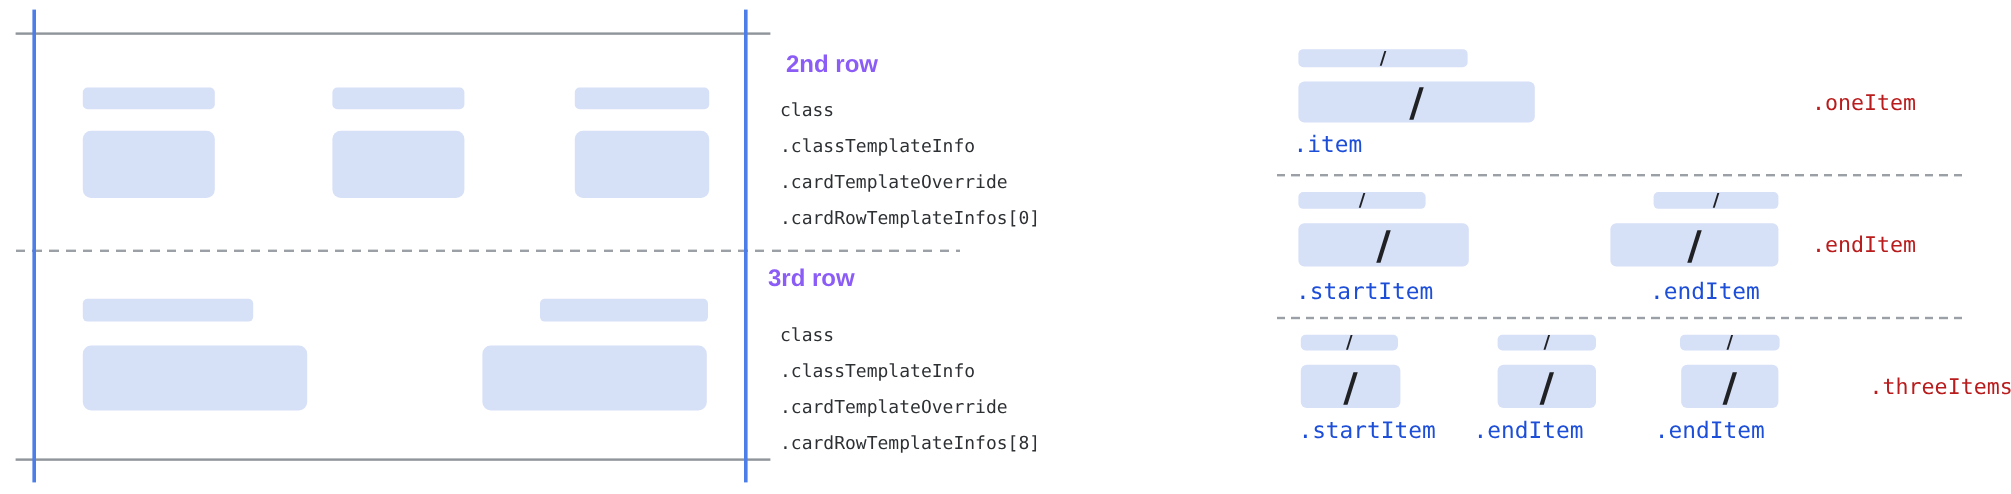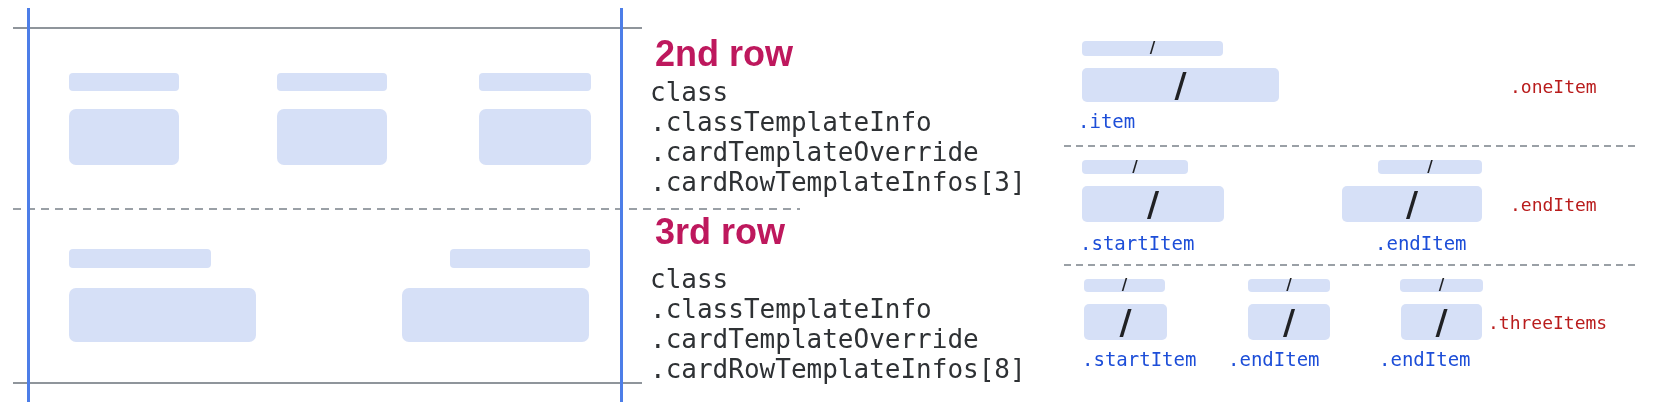--- a/index.html
+++ b/index.html
@@ -13,22 +13,22 @@
   .dotline{position:absolute;height:2px;
            background:repeating-linear-gradient(90deg,#9aa0a6 0 7px,transparent 7px 12px);}
   
   .bar{position:absolute;background:#d6e0f7;border-radius:7px;}
   .bar.sm{border-radius:4px;}
   .slashbar{display:flex;align-items:center;justify-content:center;overflow:visible;}
   .slash{font-family:"DejaVu Sans",sans-serif;font-weight:700;color:#202124;line-height:1;}
   .slash.big{font-size:33px;}
   .slash.little{font-size:15px;}
   
-  .ann-title{position:absolute;font-size:36px;line-height:28px;font-weight:700;color:#be185d;}
-  .code{position:absolute;font-family:"DejaVu Sans Mono",monospace;font-size:26px;line-height:30px;
+  .ann-title{position:absolute;font-size:20px;line-height:28px;font-weight:700;color:#8b5cf6;}
+  .code{position:absolute;font-family:"DejaVu Sans Mono",monospace;font-size:15px;line-height:30px;
         color:#2e3134;white-space:pre;}
   
   .mono-label{position:absolute;font-family:"DejaVu Sans Mono",monospace;font-size:19px;
               color:#1d4ed8;white-space:pre;}
   .cat-label{position:absolute;font-family:"DejaVu Sans Mono",monospace;font-size:18px;
              color:#b91c1c;white-space:pre;}
 </style>
 </head>
 <body>
 
@@ -52,25 +52,25 @@
     <div class="bar sm" style="left:450px;top:249px;width:140px;height:19px"></div>
     <div class="bar" style="left:69px;top:288px;width:187px;height:54px"></div>
     <div class="bar" style="left:402px;top:288px;width:187px;height:54px"></div>
   </div>
 
   <div>
     <div class="ann-title" style="left:655px;top:40px">2nd row</div>
     <div class="code" style="left:650px;top:77px">class</div>
     <div class="code" style="left:650px;top:107px">.classTemplateInfo</div>
     <div class="code" style="left:650px;top:137px">.cardTemplateOverride</div>
-    <div class="code" style="left:650px;top:167px">.cardRowTemplateInfos[3]</div>
+    <div class="code" style="left:650px;top:167px">.cardRowTemplateInfos[0]</div>
   </div>
 
   <div>
-    <div class="ann-title" style="left:655px;top:218px">3rd row</div>
+    <div class="ann-title" style="left:640px;top:218px">3rd row</div>
     <div class="code" style="left:650px;top:264px">class</div>
     <div class="code" style="left:650px;top:294px">.classTemplateInfo</div>
     <div class="code" style="left:650px;top:324px">.cardTemplateOverride</div>
     <div class="code" style="left:650px;top:354px">.cardRowTemplateInfos[8]</div>
   </div>
 
   <div>
     <div class="bar sm slashbar" style="left:1082px;top:41px;width:141px;height:15px">
       <span class="slash little">/</span>
     </div>
@@ -118,16 +118,16 @@
     </div>
     <div class="bar sm slashbar" style="left:1400px;top:279px;width:83px;height:13px">
       <span class="slash little">/</span>
     </div>
     <div class="bar slashbar" style="left:1401px;top:304px;width:81px;height:36px;border-radius:5px">
       <span class="slash big">/</span>
     </div>
     <div class="mono-label" style="left:1082px;top:348px">.startItem</div>
     <div class="mono-label" style="left:1228px;top:348px">.endItem</div>
     <div class="mono-label" style="left:1379px;top:348px">.endItem</div>
-    <div class="cat-label" style="left:1488px;top:312px">.threeItems</div>
+    <div class="cat-label" style="left:1558px;top:312px">.threeItems</div>
   </div>
 
 </div>
 
 </body></html>

